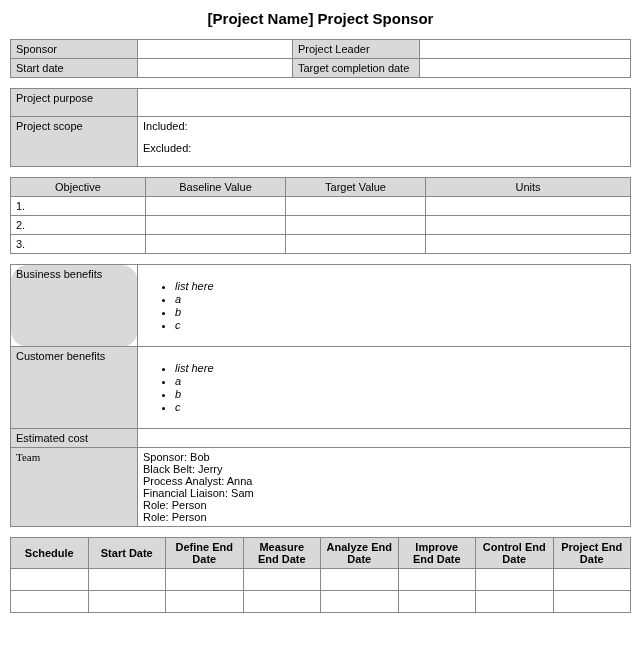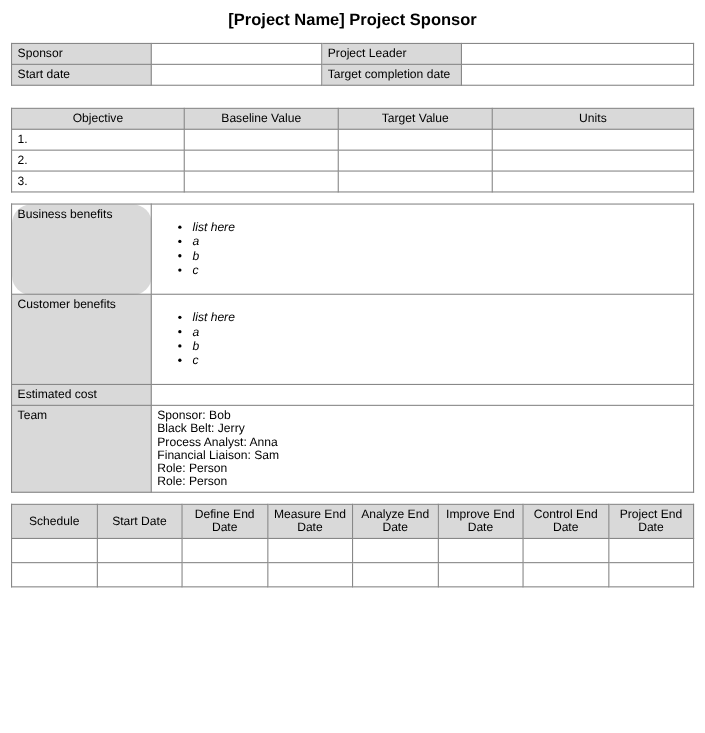--- a/index.html
+++ b/index.html
@@ -43,21 +43,21 @@
       padding-left: 20px;
       margin: 12px;
       font-style: italic;
     }
     ul li {
       margin: 1px 0;
     }
     .schedule-table th {
       background-color: #d9d9d9;
       text-align: center;
-      font-weight: normal;
+      font-weight: bold;
       vertical-align: middle;
     }
     .schedule-table td {
       text-align: center;
       height: 22px;
     }
   </style>
 </head>
 <body>
 
@@ -78,29 +78,40 @@
       <td class="label-cell">Target completion date</td>
       <td></td>
     </tr>
   </tbody>
     </table>
 </div>
 
 <div class="section">
   <table>
     <tbody>
+    <tr>
+      <td class="label-cell">Project purpose</td>
+      <td style="height:28px;"></td>
+    </tr>
+    <tr>
+      <td class="label-cell" style="height:50px;">Project scope</td>
+      <td>
+        <div style="margin-bottom:10px;">Included:</div>
+        <div>Excluded:</div>
+      </td>
+    </tr>
   </tbody>
     </table>
 </div>
 
 <div class="section">
   <table id="objectives-table">
     <thead>
       <tr>
-        <th class="header-cell" style="width:157px;">Objective</th>
+        <th class="header-cell" style="width:135px;">Objective</th>
         <th class="header-cell" style="width:140px;">Baseline Value</th>
         <th class="header-cell" style="width:140px;">Target Value</th>
         <th class="header-cell">Units</th>
       </tr>
     </thead>
     <tbody id="objectives-body">
     <tr>
           <td style="height: 18px;">1.</td>
           <td style="height: 18px;"></td>
           <td style="height: 18px;"></td>
@@ -145,21 +156,21 @@
               <li>b</li>
               <li>c</li>
             </ul>
       </td>
     </tr>
     <tr>
       <td class="label-cell">Estimated cost</td>
       <td></td>
     </tr>
     <tr>
-      <td class="label-cell" style="vertical-align:top;">Team</td>
+      <td class="label-cell" style="vertical-align:top;font-family:Liberation Serif, serif;">Team</td>
       <td>
         <div id="team-members-list">
               <div>Sponsor: Bob</div>
               <div>Black Belt: Jerry</div>
               <div>Process Analyst: Anna</div>
               <div>Financial Liaison: Sam</div>
               <div>Role: Person</div>
               <div>Role: Person</div>
             </div>
       </td>

